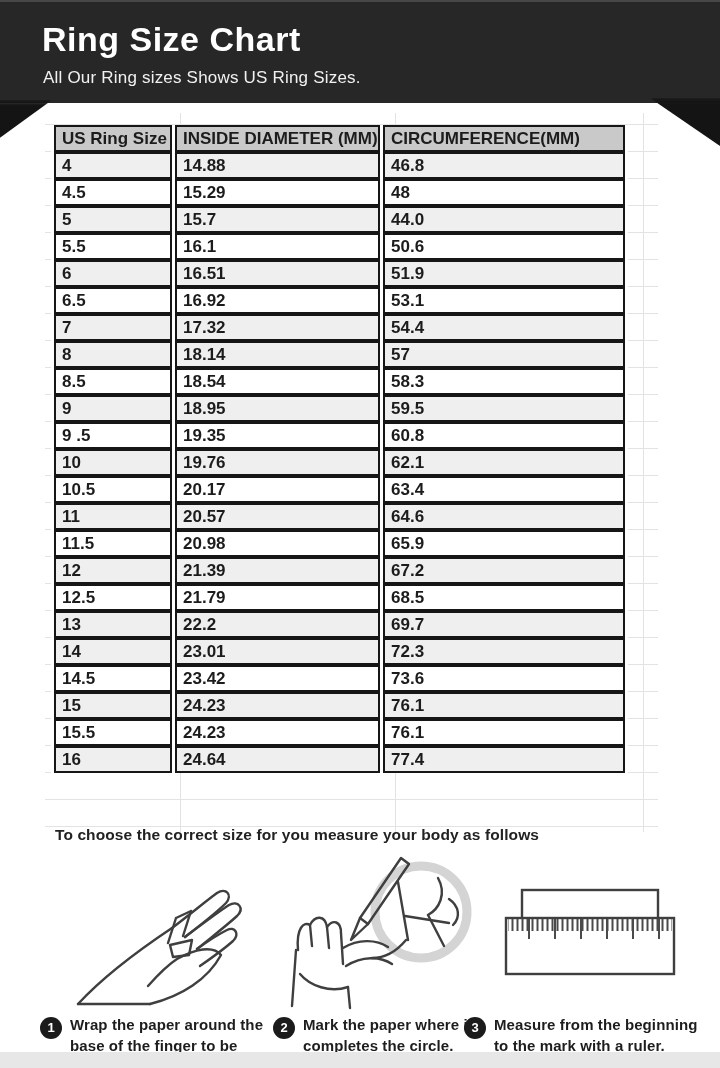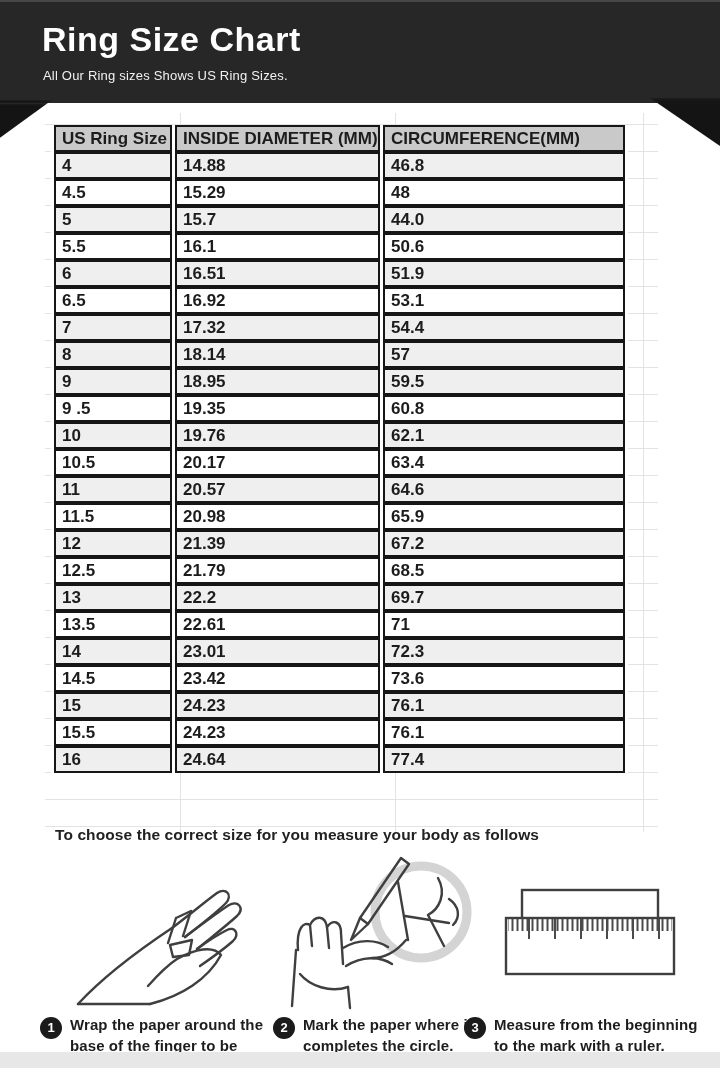--- a/index.html
+++ b/index.html
@@ -12,21 +12,21 @@
   .banner{
     position:absolute;left:0;top:0;width:720px;height:103px;
     background:#272727;border-top:2px solid #474747;box-sizing:border-box;
   }
   .banner-title{
     position:absolute;left:42px;top:18px;
     font-size:34px;font-weight:bold;color:#ffffff;letter-spacing:.5px;
   }
   .banner-subtitle{
     position:absolute;left:43px;top:66px;
-    font-size:13px;color:#f1f1f1;letter-spacing:.2px;
+    font-size:17px;color:#f1f1f1;letter-spacing:.2px;
   }
   .curl{position:absolute;background:#141414;filter:blur(2.5px);}
   .curl-left{left:-6px;top:100px;width:58px;height:42px;clip-path:polygon(0 0,100% 0,0 100%);}
   .curl-right{left:650px;top:98px;width:76px;height:52px;clip-path:polygon(0 0,100% 0,100% 100%);}
   
   .sheet{
     position:absolute;left:45px;top:103px;width:613px;height:719px;
     background-color:#ffffff;
     background-image:linear-gradient(#e3e3e3 1px, transparent 1px);
     background-size:100% 27px;background-position:0 11px;margin-top:10px;
@@ -135,20 +135,25 @@
           <tr class="alt">
             <td>7</td>
             <td>17.32</td>
             <td>54.4</td>
           </tr>
           <tr class="alt">
             <td>8</td>
             <td>18.14</td>
             <td>57</td>
           </tr>
+          <tr>
+            <td>8.5</td>
+            <td>18.54</td>
+            <td>58.3</td>
+          </tr>
           <tr class="alt">
             <td>9</td>
             <td>18.95</td>
             <td>59.5</td>
           </tr>
           <tr>
             <td>9 .5</td>
             <td>19.35</td>
             <td>60.8</td>
           </tr>
@@ -179,25 +184,20 @@
           </tr>
           <tr>
             <td>12.5</td>
             <td>21.79</td>
             <td>68.5</td>
           </tr>
           <tr class="alt">
             <td>13</td>
             <td>22.2</td>
             <td>69.7</td>
-          </tr>
-          <tr>
-            <td>13.5</td>
-            <td>22.61</td>
-            <td>71</td>
           </tr>
           <tr class="alt">
             <td>14</td>
             <td>23.01</td>
             <td>72.3</td>
           </tr>
           <tr>
             <td>14.5</td>
             <td>23.42</td>
             <td>73.6</td>

